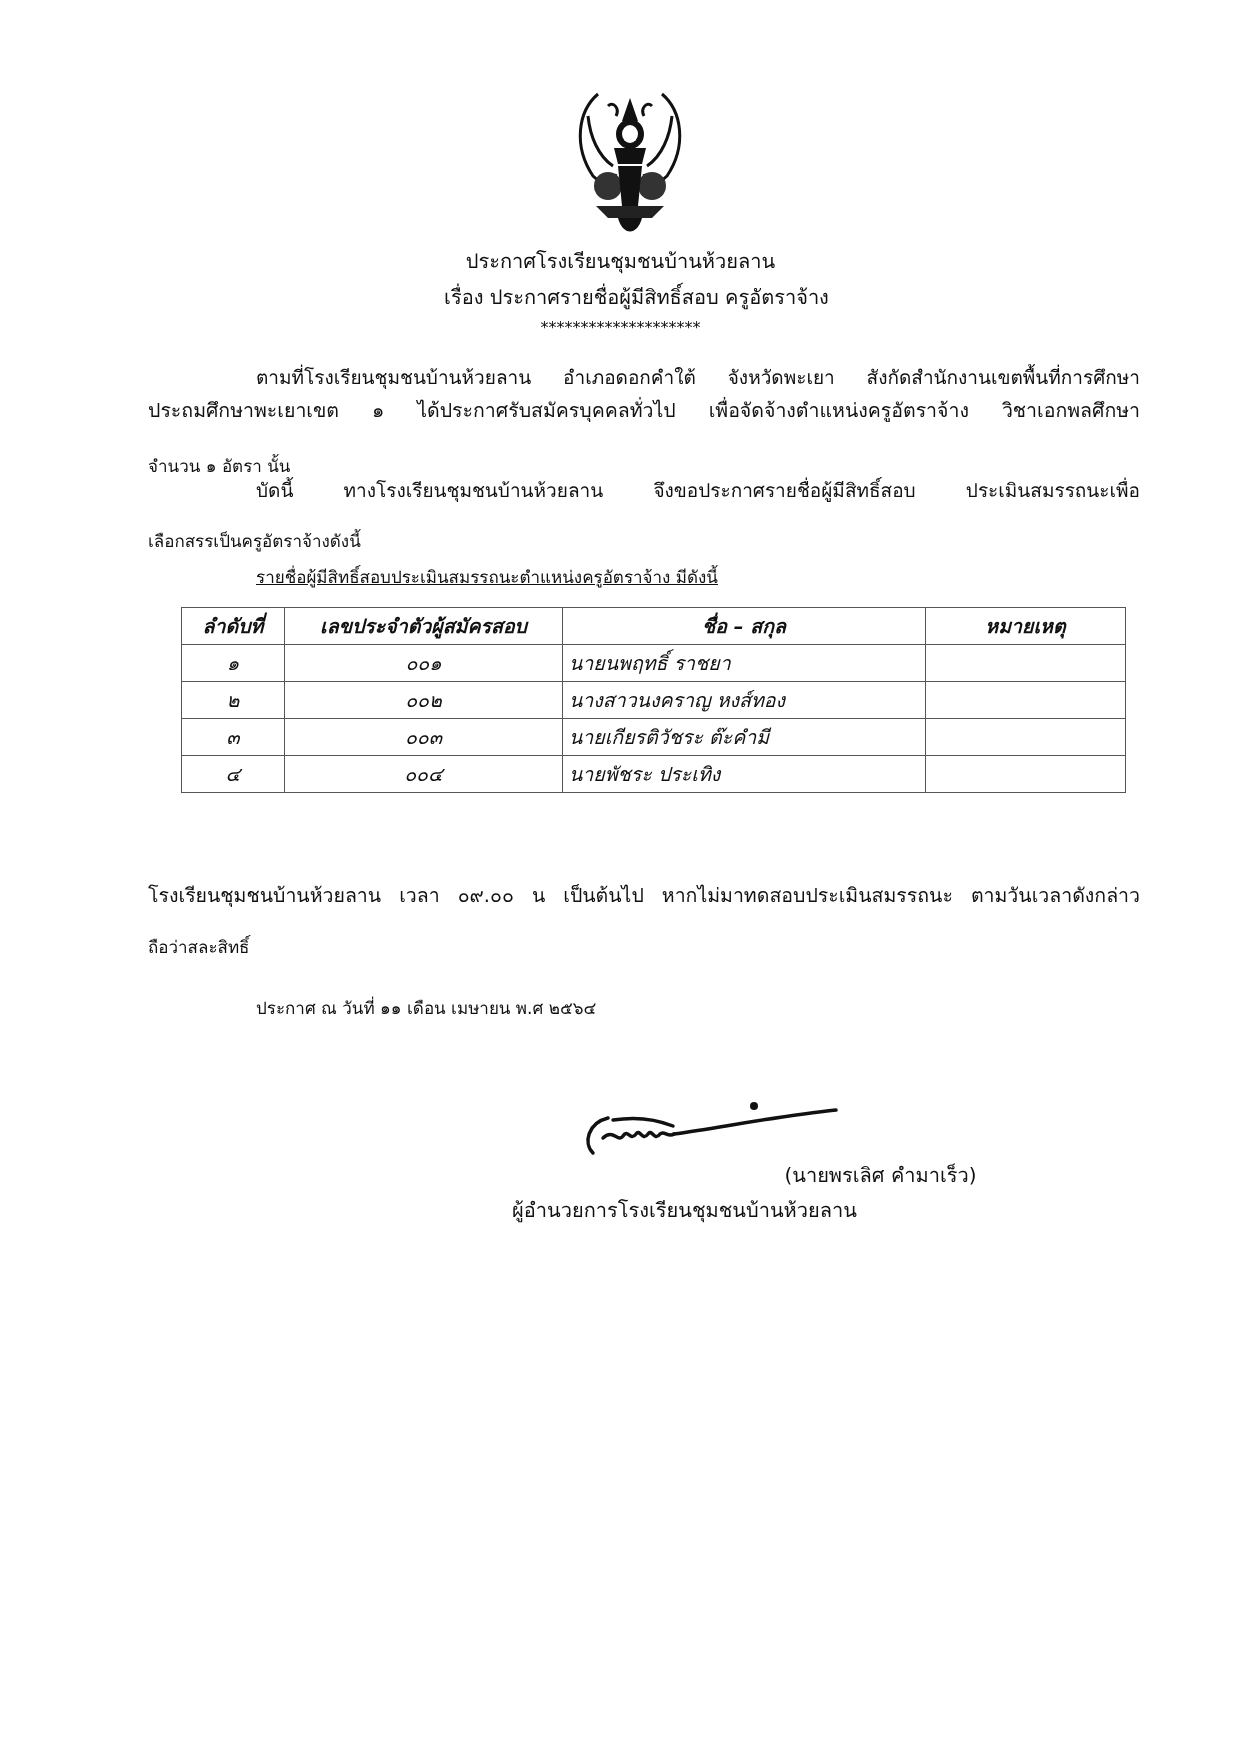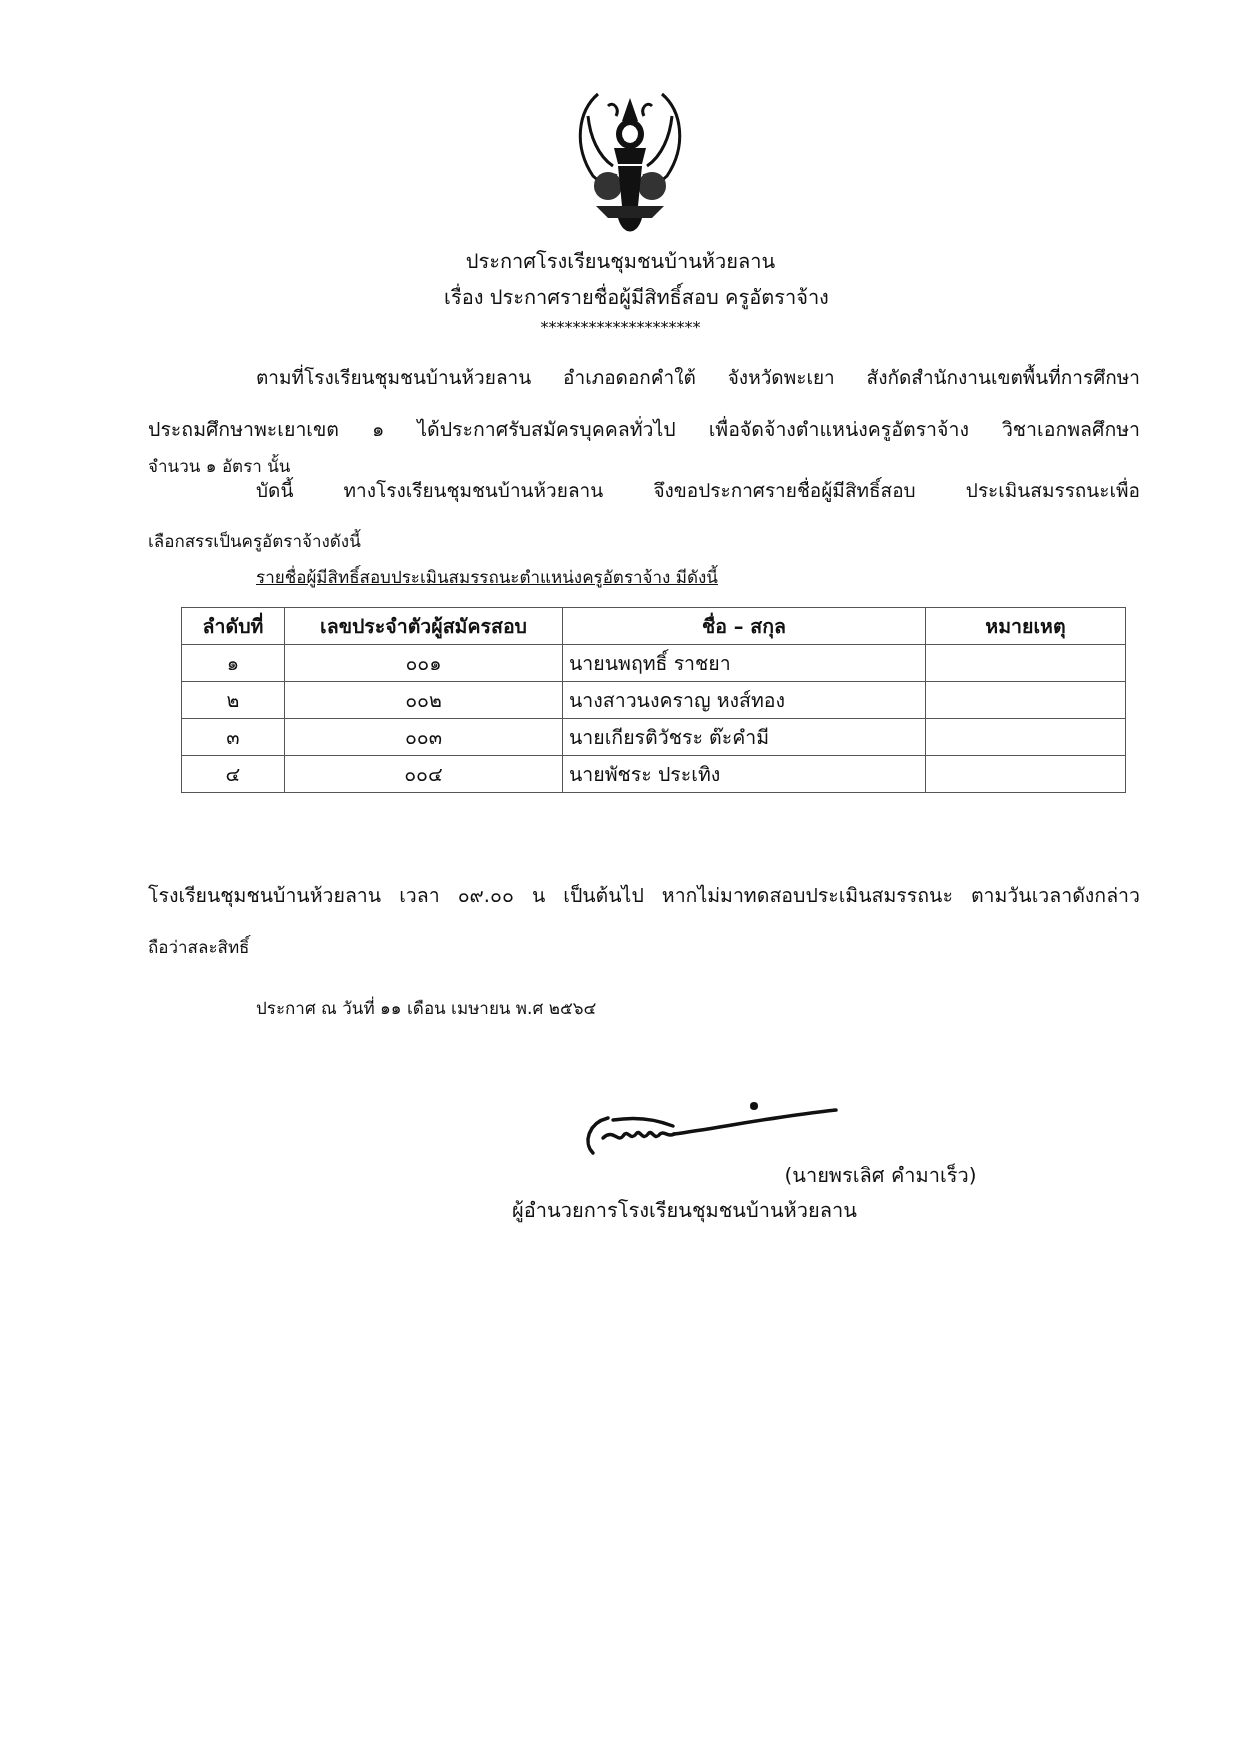--- a/index.html
+++ b/index.html
@@ -23,21 +23,21 @@
       position: absolute; left: 148px; width: 992px; font-size: 19.5px;
       line-height: 30px; text-align: justify; text-align-last: justify; white-space: nowrap;
     }
     .indent-line {
       position: absolute; left: 256px; width: 884px; font-size: 19px;
       line-height: 30px; text-align: justify; text-align-last: justify; white-space: nowrap;
     }
     .underline { text-decoration: underline; }
     table.list {
       position: absolute; left: 181px; top: 607px; width: 945px;
-      border-collapse: collapse; font-size: 19.5px;
+      border-collapse: collapse; font-size: 19.5px; font-style: italic;
     }
     table.list th, table.list td {
       border: 1.5px solid #555555; height: 36px; padding: 0 6px;
     }
     table.list th { font-weight: bold; text-align: center; }
     table.list td.c { text-align: center; }
     table.list td.l { text-align: left; }
     .sig { position: absolute; left: 578px; top: 1098px; width: 262px; height: 60px; }
   </style>
 </head>
@@ -63,21 +63,21 @@
     <path d="M50 80 L74 80 L70 120 L54 120 Z" fill="#111"></path>
     <path d="M28 120 L96 120 L84 132 L40 132 Z" fill="#222"></path>
     <path d="M50 132 C55 150, 69 150, 74 132" fill="#111"></path>
   </svg>
 
   <div class="center-line" style="top:246px;">ประกาศโรงเรียนชุมชนบ้านห้วยลาน</div>
   <div class="center-line" style="top:282px;margin-left:16px;">เรื่อง ประกาศรายชื่อผู้มีสิทธิ์สอบ ครูอัตราจ้าง</div>
   <div class="center-line" style="top:318px; font-size:16px; line-height:20px;">********************</div>
 
   <div class="indent-line" style="top:362px;">ตามที่โรงเรียนชุมชนบ้านห้วยลาน อำเภอดอกคำใต้ จังหวัดพะเยา สังกัดสำนักงานเขตพื้นที่การศึกษา</div>
-  <div class="justify-line" style="top:415px;">ประถมศึกษาพะเยาเขต ๑ ได้ประกาศรับสมัครบุคคลทั่วไป เพื่อจัดจ้างตำแหน่งครูอัตราจ้าง วิชาเอกพลศึกษา</div>
+  <div class="justify-line" style="top:396px;">ประถมศึกษาพะเยาเขต ๑ ได้ประกาศรับสมัครบุคคลทั่วไป เพื่อจัดจ้างตำแหน่งครูอัตราจ้าง วิชาเอกพลศึกษา</div>
   <div class="text-line" style="left:148px; top:437px;">จำนวน ๑ อัตรา นั้น</div>
 
   <div class="indent-line" style="top:475px;">บัดนี้ ทางโรงเรียนชุมชนบ้านห้วยลาน จึงขอประกาศรายชื่อผู้มีสิทธิ์สอบ ประเมินสมรรถนะเพื่อ</div>
   <div class="text-line" style="left:148px; top:512px;">เลือกสรรเป็นครูอัตราจ้างดังนี้</div>
 
   <div class="text-line underline" style="left:256px; top:548px;">รายชื่อผู้มีสิทธิ์สอบประเมินสมรรถนะตำแหน่งครูอัตราจ้าง มีดังนี้</div>
 
   <table class="list">
     <thead>
       <tr>

